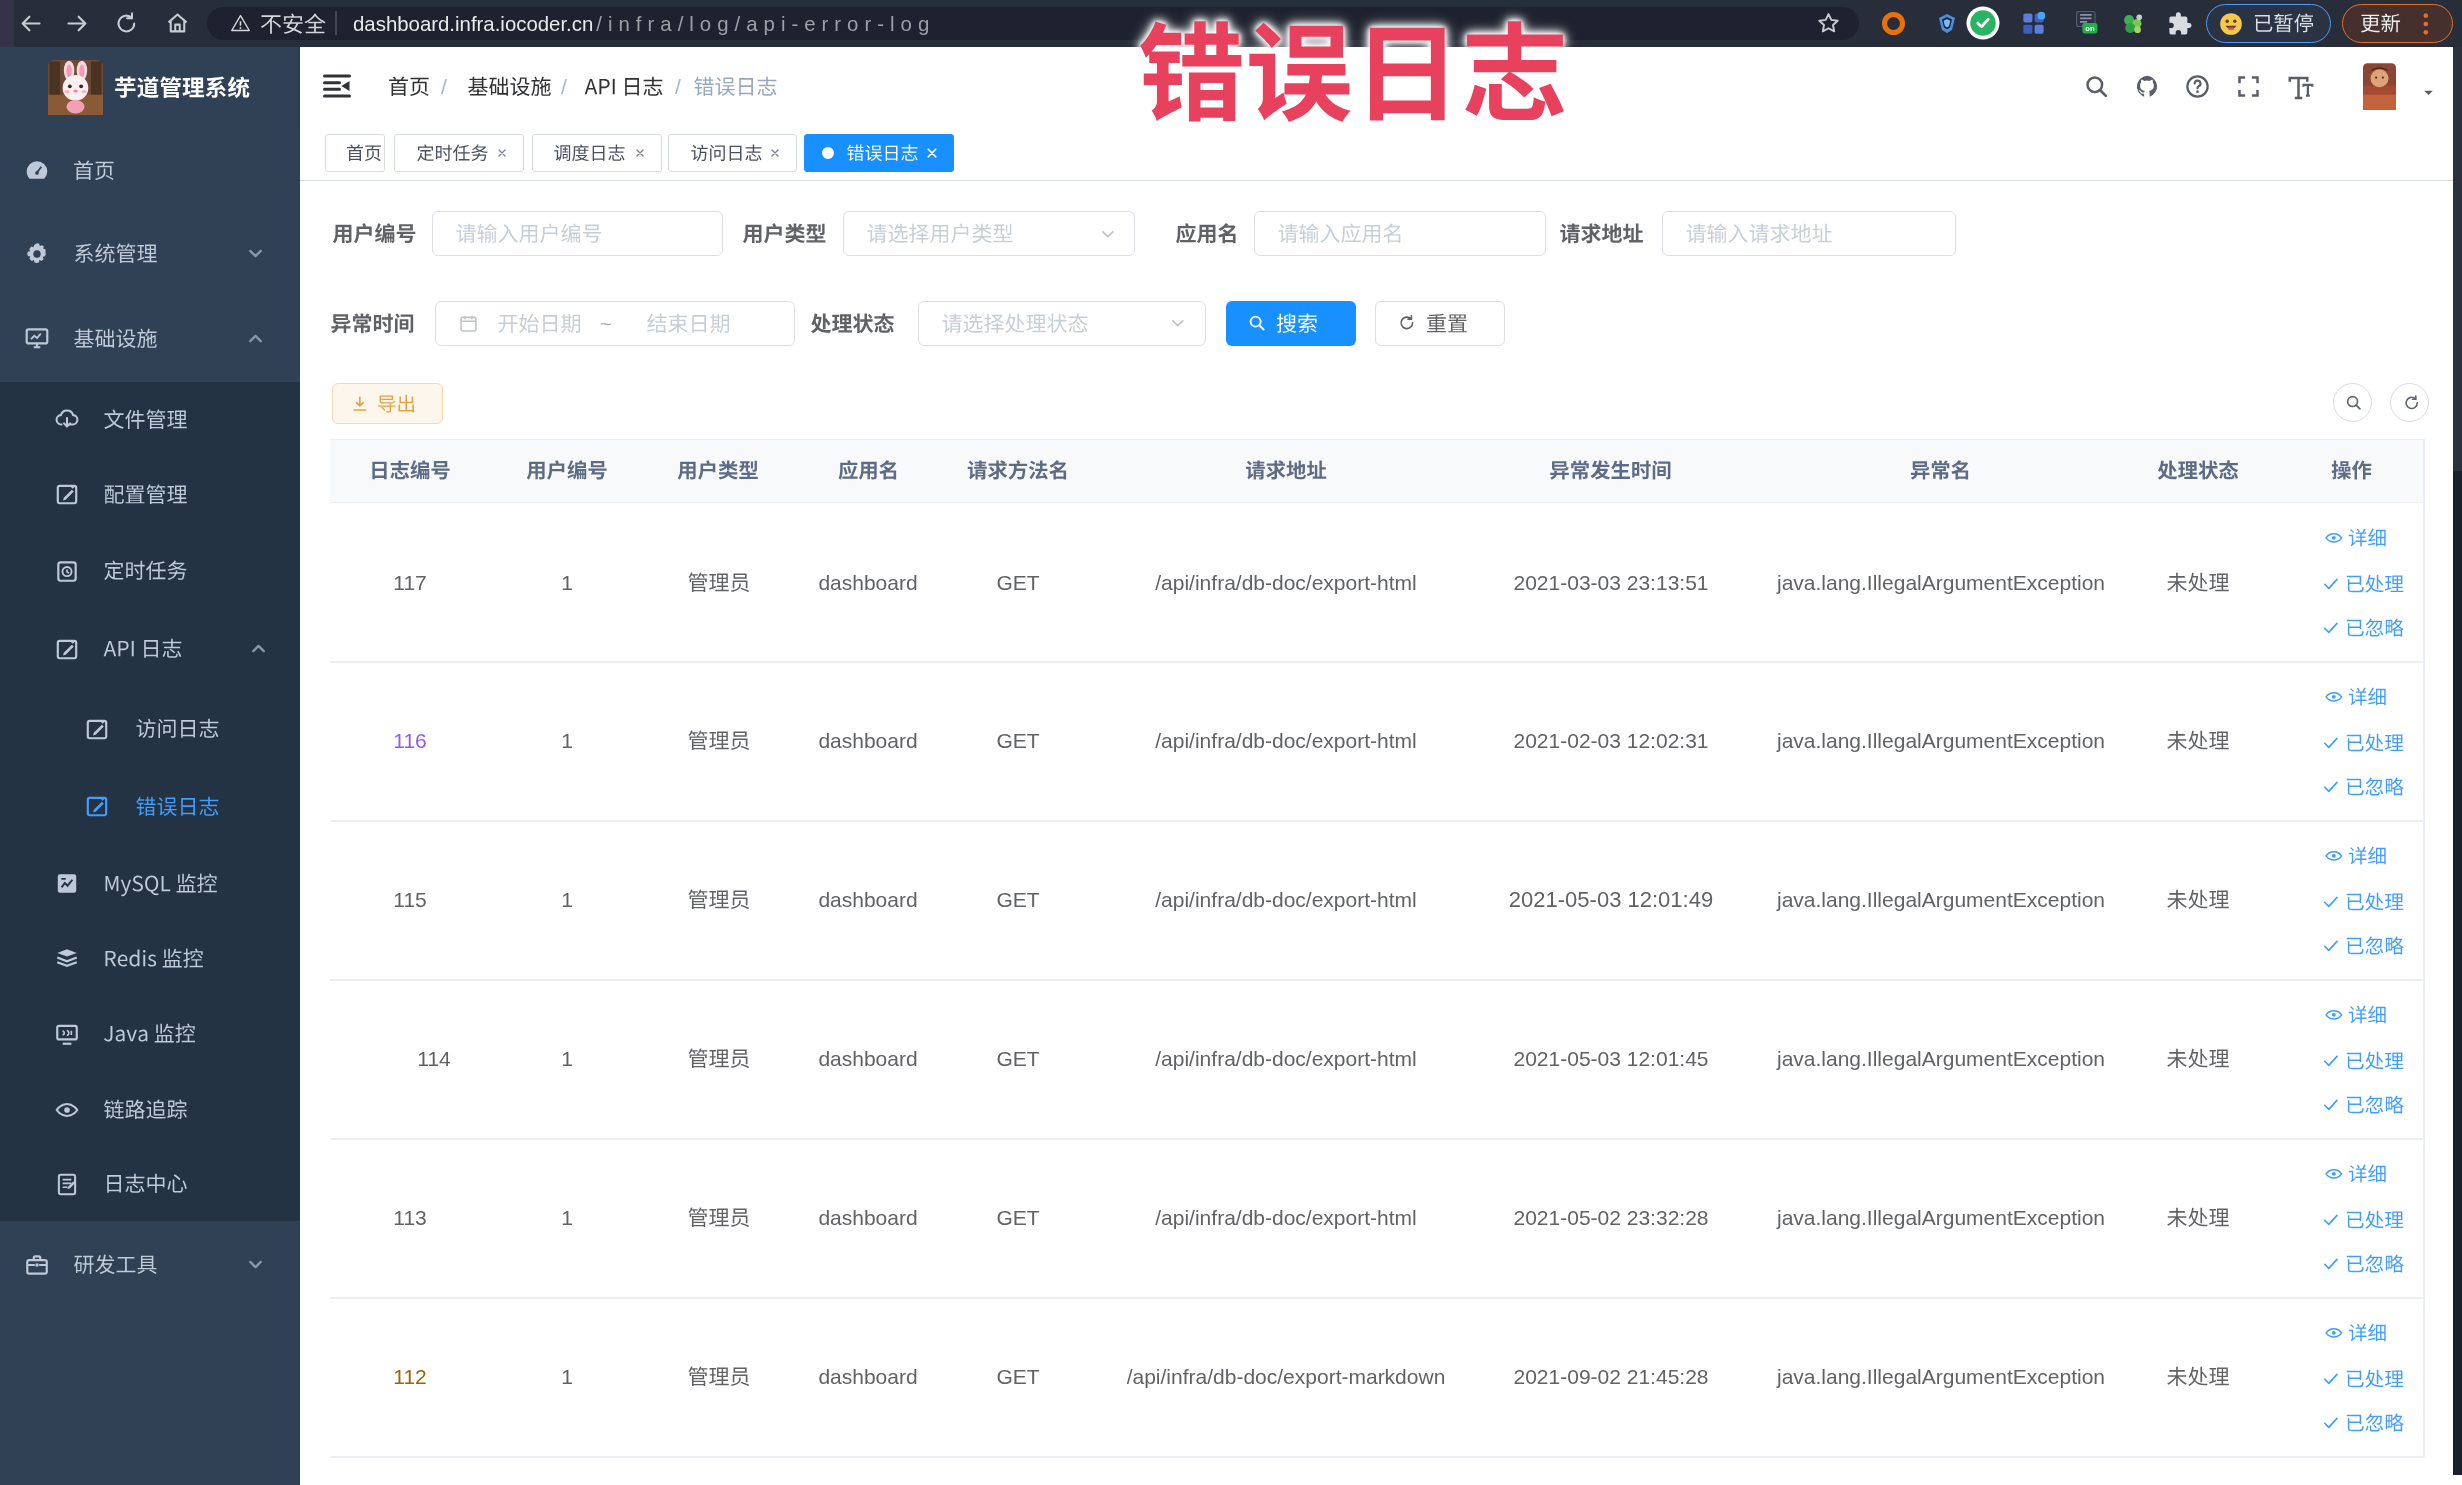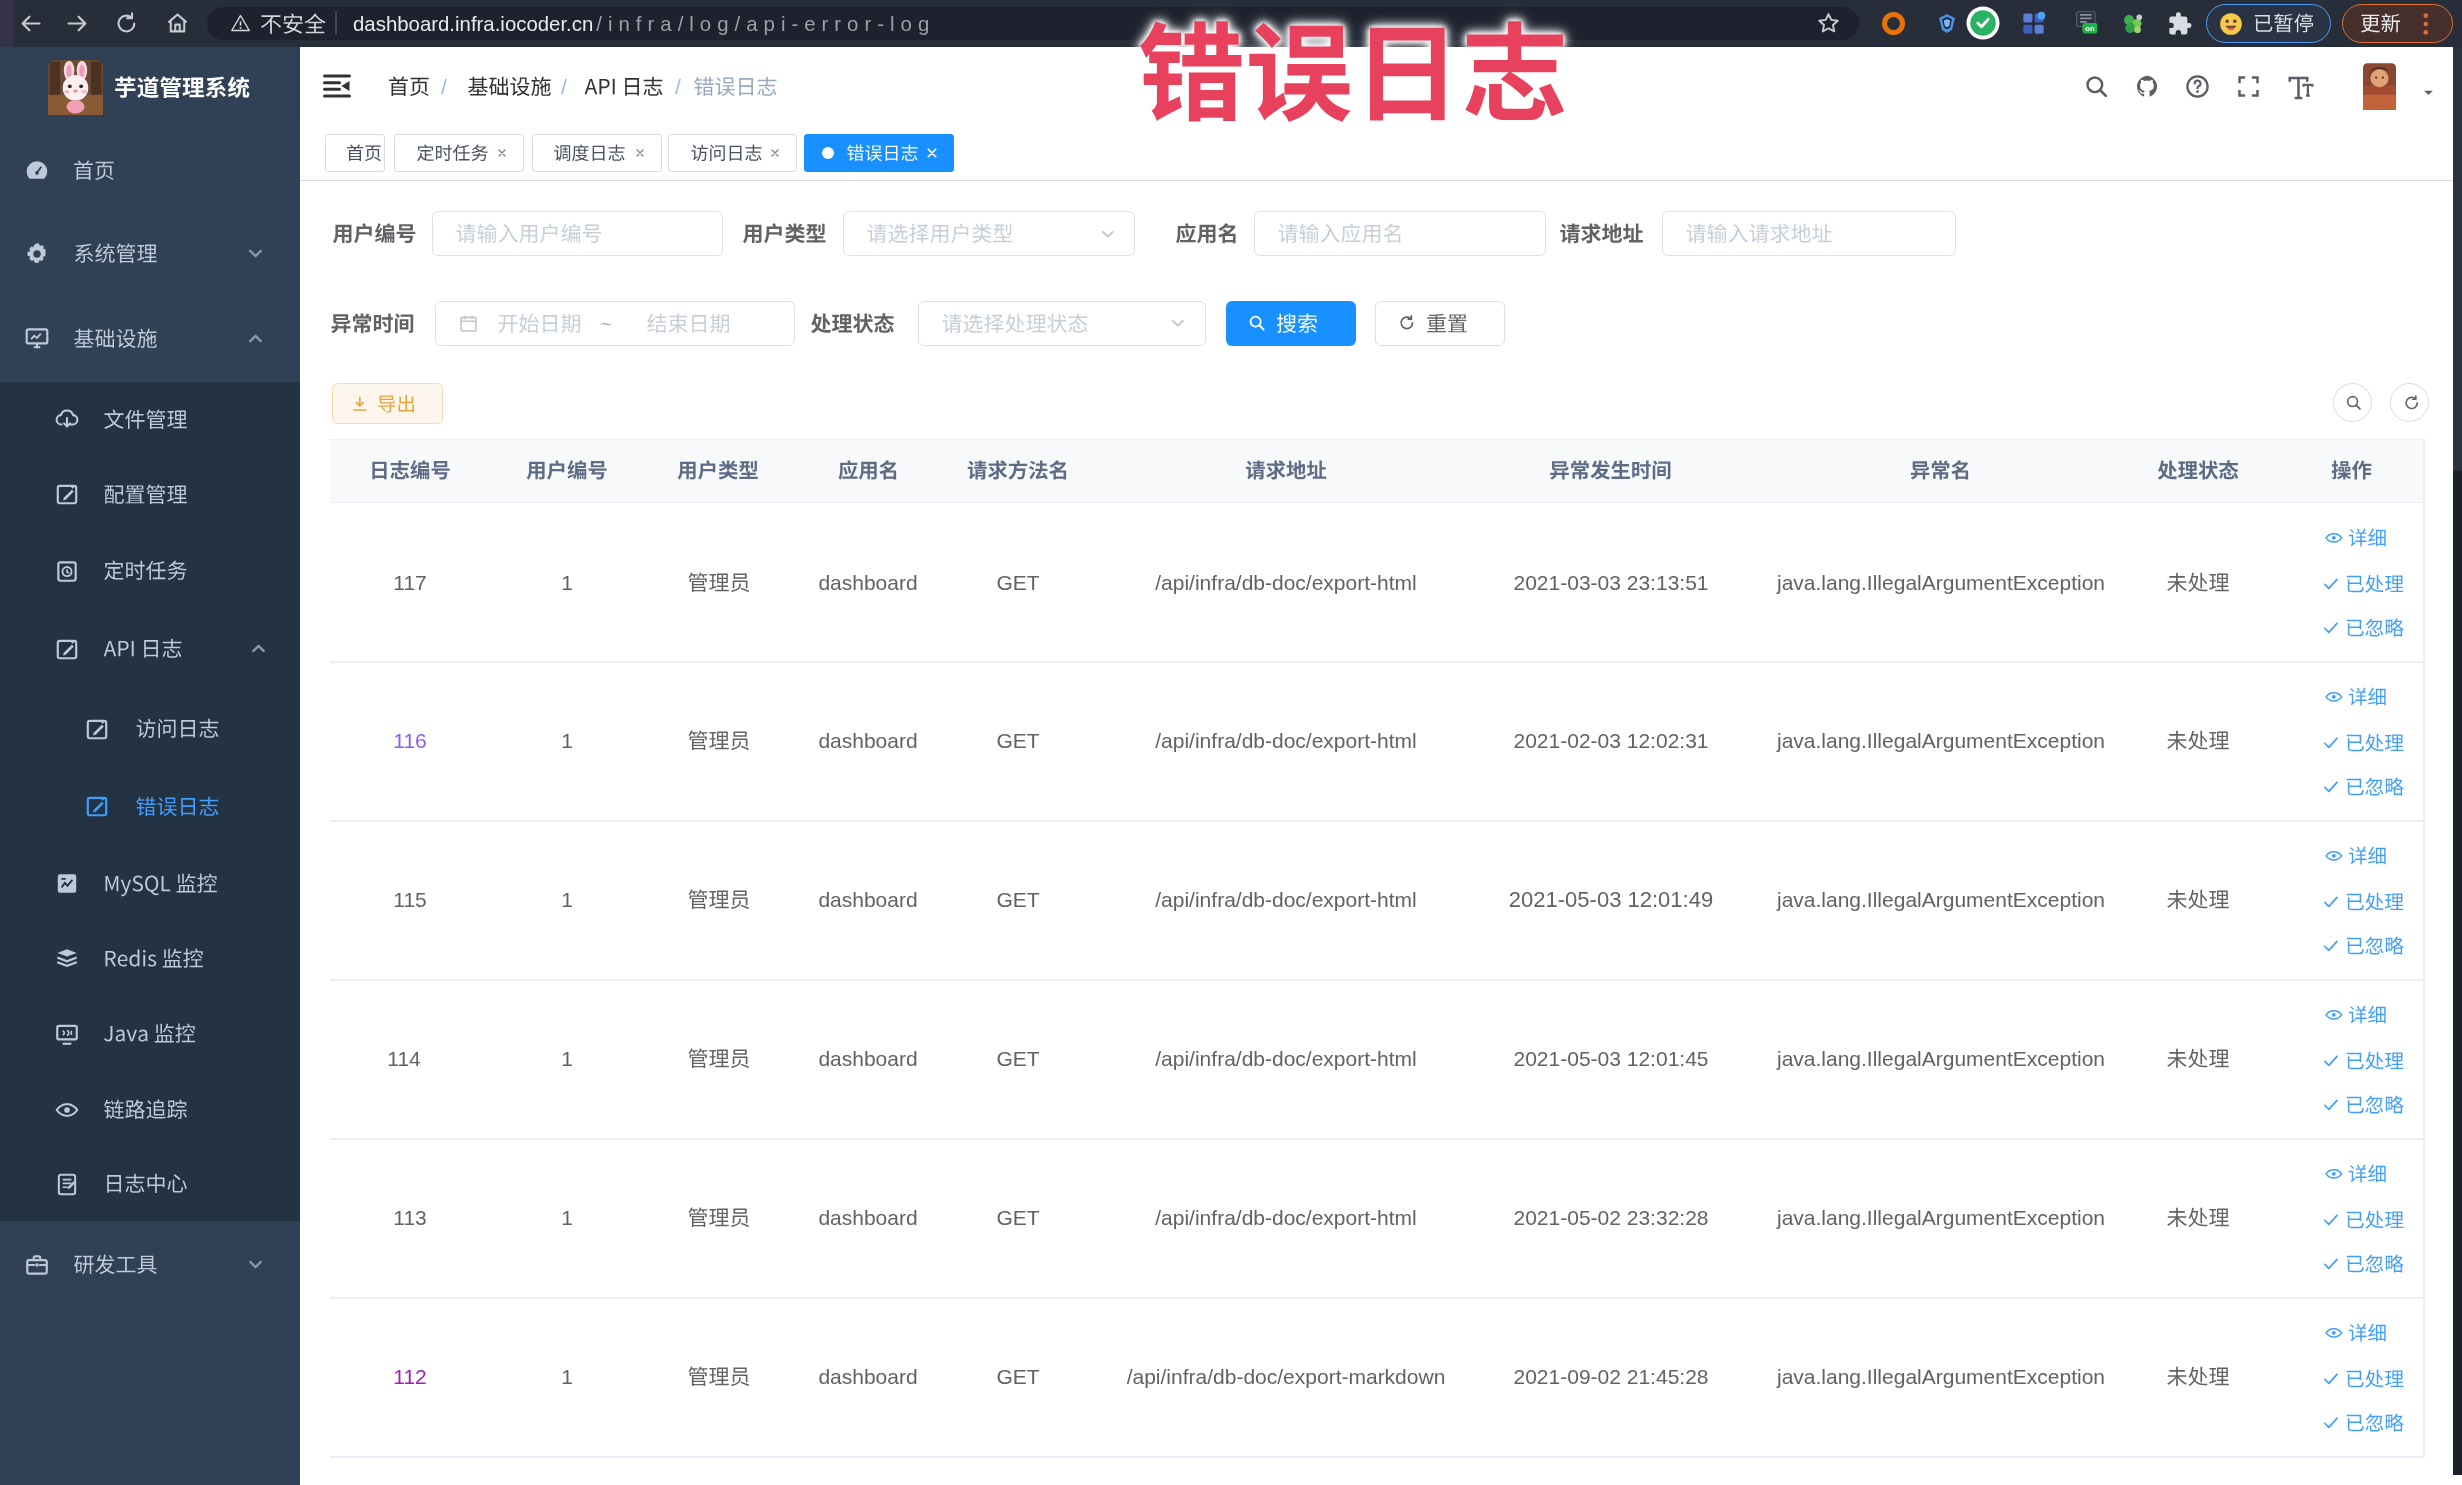--- a/index.html
+++ b/index.html
@@ -1013,21 +1013,21 @@
       <path d="M4.5 12.5l5 5 10-11" stroke="#409eff" stroke-width="2" fill="none" stroke-linecap="round" stroke-linejoin="round"></path>
     </svg>
     <svg class="cj" style="position:absolute;left:2345px;top:936px;overflow:visible;" width="59" height="19.7" viewBox="0 0 78 26">
       <g fill="#409eff" transform="translate(0,22.62) scale(0.026000)">
         <use href="#r5df2" x="0"></use>
         <use href="#r5ffd" x="1000"></use>
         <use href="#r7565" x="2000"></use>
       </g>
     </svg>
     <div style="position:absolute;left:330px;top:979px;width:2094px;height:1.5px;background:#ebeef5;"></div>
-    <div style="position:absolute;font-size:21px;color:#606266;line-height:1;white-space:nowrap;top:1048px;left:404px;transform:translateX(-50%);">114</div>
+    <div style="position:absolute;font-size:21px;color:#606266;line-height:1;white-space:nowrap;top:1048px;left:434px;transform:translateX(-50%);">114</div>
     <div style="position:absolute;font-size:21px;color:#606266;line-height:1;white-space:nowrap;top:1048px;left:567px;transform:translateX(-50%);">1</div>
     <svg class="cj" style="position:absolute;left:687px;top:1048px;overflow:visible;" width="64" height="21" viewBox="0 0 84 28">
       <g fill="#606266" transform="translate(0,24.36) scale(0.028000)">
         <use href="#r7ba1" x="0"></use>
         <use href="#r7406" x="1000"></use>
         <use href="#r5458" x="2000"></use>
       </g>
     </svg>
     <div style="position:absolute;font-size:21px;color:#606266;line-height:1;white-space:nowrap;top:1048px;left:868px;transform:translateX(-50%);">dashboard</div>
     <div style="position:absolute;font-size:21px;color:#606266;line-height:1;white-space:nowrap;top:1048px;left:1018px;transform:translateX(-50%);">GET</div>
@@ -1117,21 +1117,21 @@
       <path d="M4.5 12.5l5 5 10-11" stroke="#409eff" stroke-width="2" fill="none" stroke-linecap="round" stroke-linejoin="round"></path>
     </svg>
     <svg class="cj" style="position:absolute;left:2345px;top:1254px;overflow:visible;" width="59" height="19.7" viewBox="0 0 78 26">
       <g fill="#409eff" transform="translate(0,22.62) scale(0.026000)">
         <use href="#r5df2" x="0"></use>
         <use href="#r5ffd" x="1000"></use>
         <use href="#r7565" x="2000"></use>
       </g>
     </svg>
     <div style="position:absolute;left:330px;top:1297px;width:2094px;height:1.5px;background:#ebeef5;"></div>
-    <div style="position:absolute;font-size:21px;color:#a21caf;line-height:1;white-space:nowrap;top:1366px;left:410px;transform:translateX(-50%);">112</div>
+    <div style="position:absolute;font-size:21px;color:#a16207;line-height:1;white-space:nowrap;top:1366px;left:410px;transform:translateX(-50%);">112</div>
     <div style="position:absolute;font-size:21px;color:#606266;line-height:1;white-space:nowrap;top:1366px;left:567px;transform:translateX(-50%);">1</div>
     <svg class="cj" style="position:absolute;left:687px;top:1366px;overflow:visible;" width="64" height="21" viewBox="0 0 84 28">
       <g fill="#606266" transform="translate(0,24.36) scale(0.028000)">
         <use href="#r7ba1" x="0"></use>
         <use href="#r7406" x="1000"></use>
         <use href="#r5458" x="2000"></use>
       </g>
     </svg>
     <div style="position:absolute;font-size:21px;color:#606266;line-height:1;white-space:nowrap;top:1366px;left:868px;transform:translateX(-50%);">dashboard</div>
     <div style="position:absolute;font-size:21px;color:#606266;line-height:1;white-space:nowrap;top:1366px;left:1018px;transform:translateX(-50%);">GET</div>

